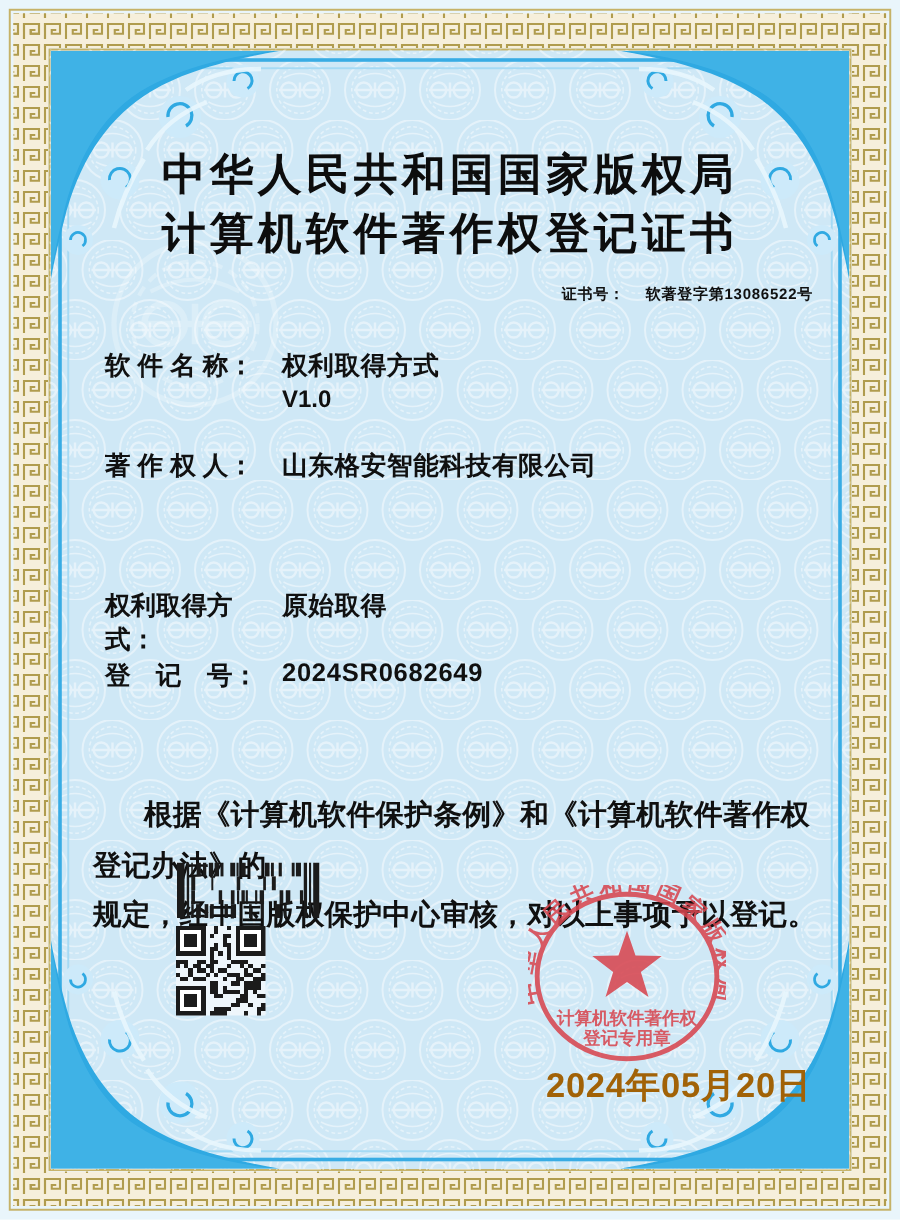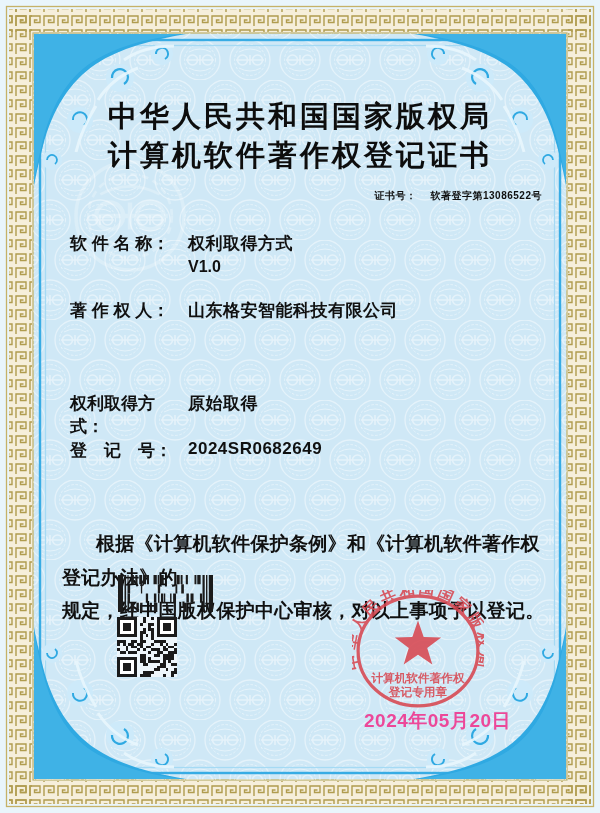--- a/index.html
+++ b/index.html
@@ -15,21 +15,21 @@
   .certno .gap{display:inline-block;width:14px;}
   .frow{left:70px;display:flex;font-size:17px;}
   .frow .lbl{display:inline-block;width:118px;flex:none;}
   .frow .val{letter-spacing:.5px;}
   .vline2{left:188px;font-size:16px;}
   .statement{left:62px;top:499px;width:484px;font-size:19px;line-height:33.5px;letter-spacing:.3px;margin-top:28px;}
   .statement .ind{text-indent:34px;}
   .barcode{left:118px;top:575px;}
   .qr{left:117px;top:617px;}
   .seal{left:352px;top:590px;width:132px;height:122px;opacity:.87;}
-  .date{left:364px;top:708px;font-size:19px;letter-spacing:.5px;color:#ec4899;}
+  .date{left:364px;top:708px;font-size:23px;letter-spacing:.5px;color:#a16207;}
 </style>
 </head>
 <body>
 
 <div class="cert">
 
   <svg class="bg-svg" viewBox="0 0 600 813" aria-hidden="true">
     <defs>
       <g id="embU" stroke="#ffffff" fill="none" opacity="0.45">
         <circle r="20" stroke-width="1.3"></circle>

